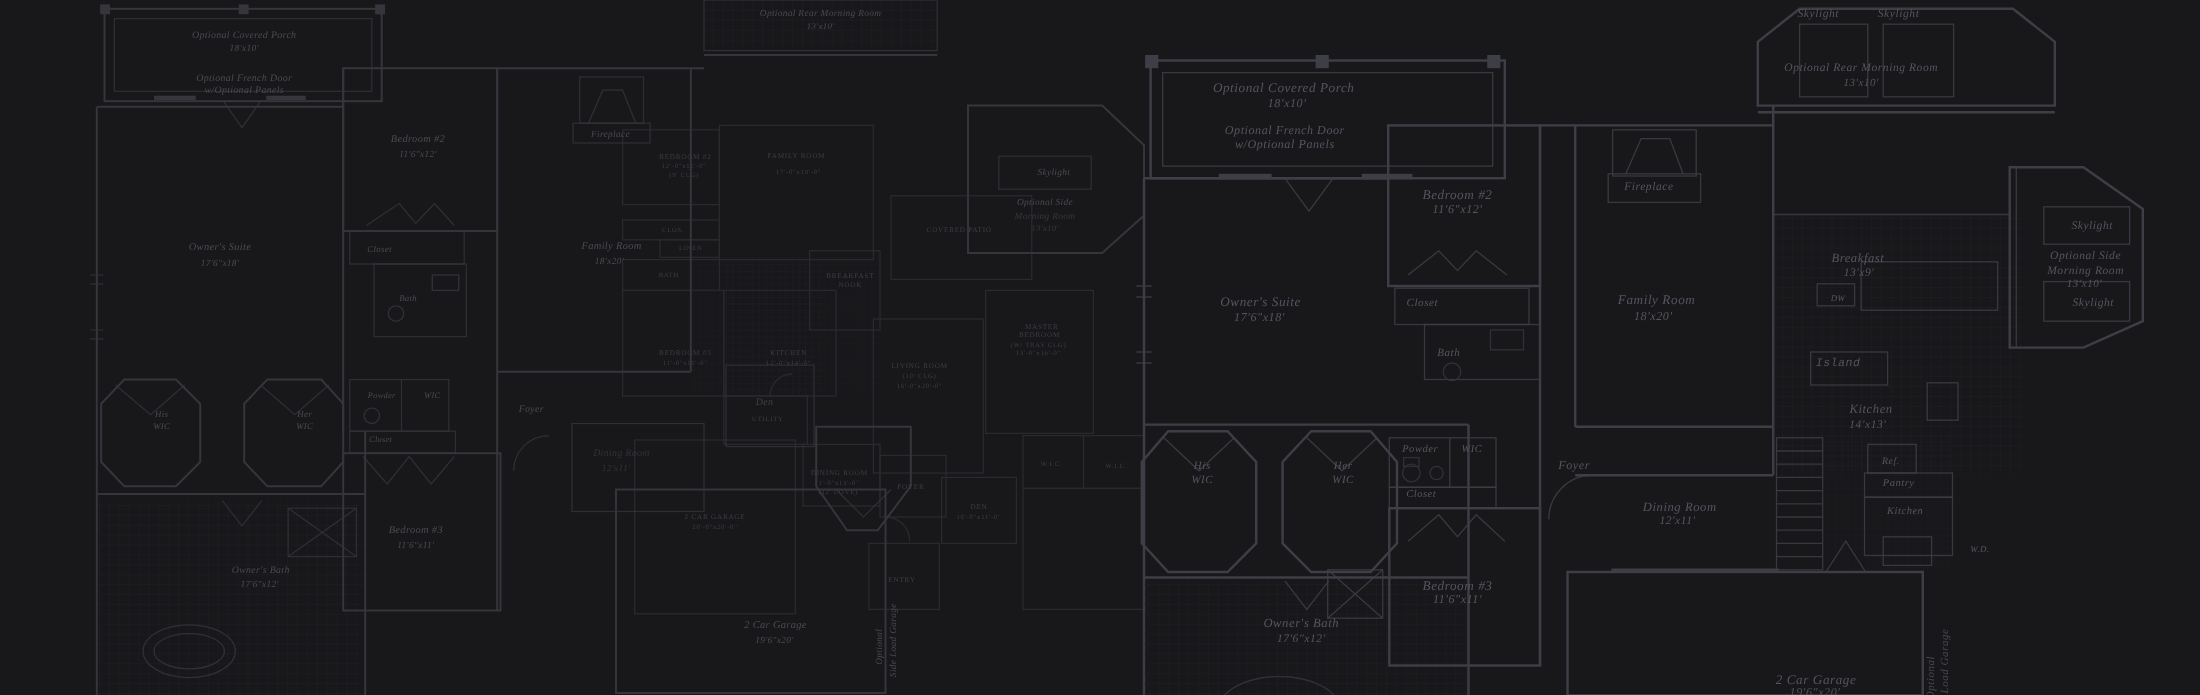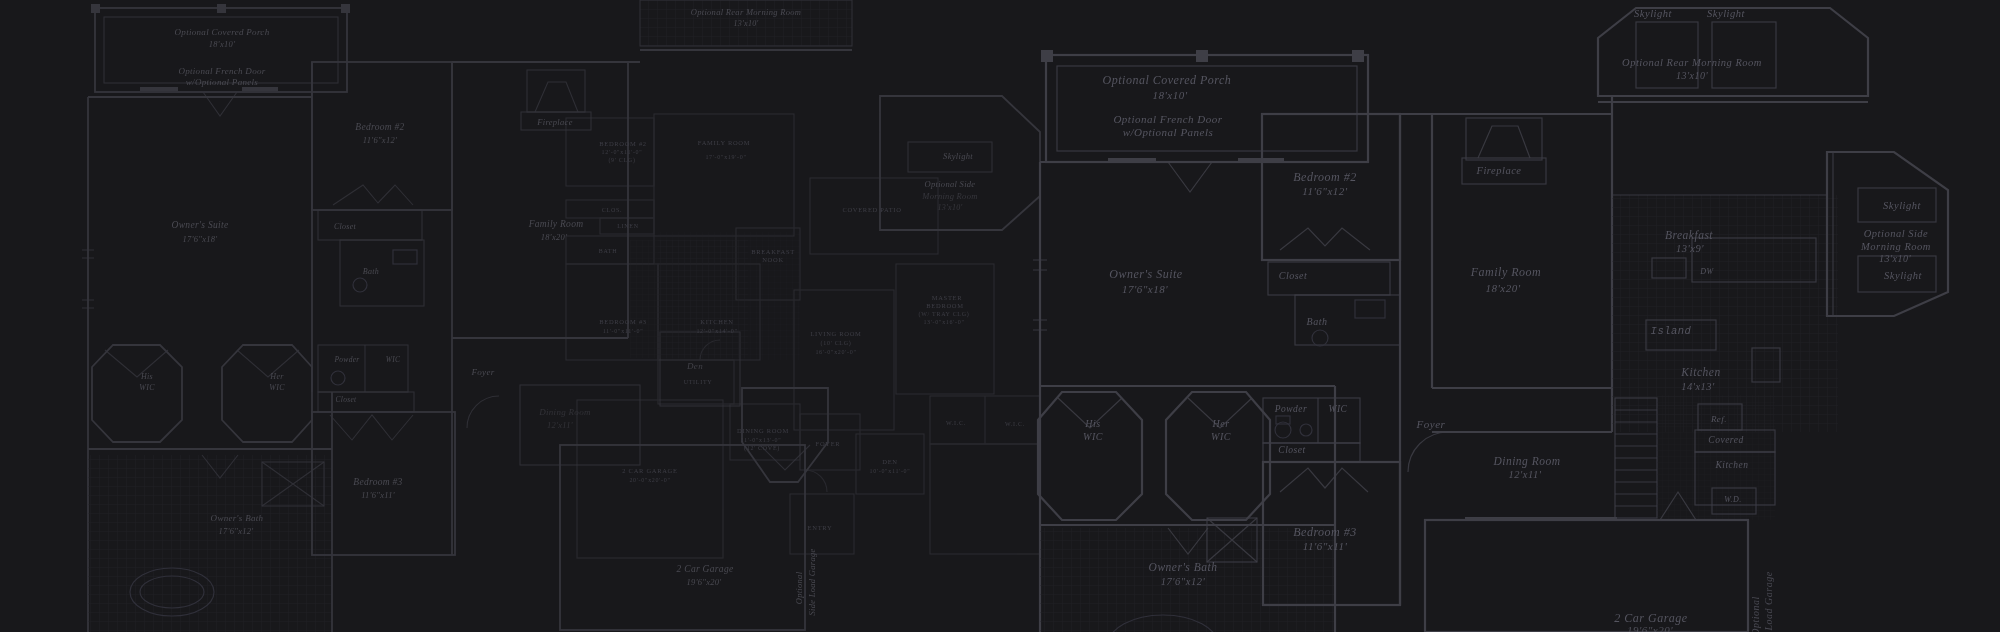--- a/index.html
+++ b/index.html
@@ -323,21 +323,21 @@
       <div class="lbl pr" style="left: 1325px; top: 191px; font-size: 11px;">11'6"x12'</div>
       <div class="lbl pr" style="left: 1499px; top: 171px; font-size: 10.5px;">Fireplace</div>
       <div class="lbl pr" style="left: 1506px; top: 272px; font-size: 12px;">Family Room</div>
       <div class="lbl pr" style="left: 1503px; top: 288px; font-size: 11px;">18'x20'</div>
       <div class="lbl pr" style="left: 1146px; top: 274px; font-size: 12px;">Owner's Suite</div>
       <div class="lbl pr" style="left: 1145px; top: 289px; font-size: 11px;">17'6"x18'</div>
       <div class="lbl pr" style="left: 1293px; top: 276px; font-size: 10px;">Closet</div>
       <div class="lbl pr" style="left: 1317px; top: 322px; font-size: 10px;">Bath</div>
       <div class="lbl pr" style="left: 1689px; top: 236px; font-size: 11.5px;">Breakfast</div>
       <div class="lbl pr" style="left: 1690px; top: 249px; font-size: 10.5px;">13'x9'</div>
-      <div class="lbl pr" style="left: 1671px; top: 272px; font-size: 8px; margin-left: 36px;">DW</div>
+      <div class="lbl pr" style="left: 1671px; top: 272px; font-size: 8px;">DW</div>
       <div class="lbl pr" style="left: 1671px; top: 331px; font-size: 10.5px; font-family: Liberation Mono, monospace;">Island</div>
       <div class="lbl pr" style="left: 1701px; top: 373px; font-size: 11.5px;">Kitchen</div>
       <div class="lbl pr" style="left: 1698px; top: 387px; font-size: 10.5px;">14'x13'</div>
       <div class="lbl pr" style="left: 1902px; top: 206px; font-size: 10.5px;">Skylight</div>
       <div class="lbl pr" style="left: 1896px; top: 234px; font-size: 10.5px;">Optional Side</div>
       <div class="lbl pr" style="left: 1896px; top: 247px; font-size: 10.5px;">Morning Room</div>
       <div class="lbl pr" style="left: 1895px; top: 259px; font-size: 10px;">13'x10'</div>
       <div class="lbl pr" style="left: 1903px; top: 276px; font-size: 10.5px;">Skylight</div>
       <div class="lbl pr" style="left: 1093px; top: 424px; font-size: 10px;">His</div>
       <div class="lbl pr" style="left: 1093px; top: 437px; font-size: 10px;">WIC</div>
@@ -347,21 +347,21 @@
       <div class="lbl pr" style="left: 1338px; top: 410px; font-size: 9.5px;">WIC</div>
       <div class="lbl pr" style="left: 1292px; top: 451px; font-size: 9.5px;">Closet</div>
       <div class="lbl pr" style="left: 1325px; top: 532px; font-size: 12px;">Bedroom #3</div>
       <div class="lbl pr" style="left: 1325px; top: 546px; font-size: 11px;">11'6"x11'</div>
       <div class="lbl pr" style="left: 1183px; top: 568px; font-size: 11.5px;">Owner's Bath</div>
       <div class="lbl pr" style="left: 1183px; top: 582px; font-size: 10.5px;">17'6"x12'</div>
       <div class="lbl pr" style="left: 1431px; top: 424px; font-size: 11px;">Foyer</div>
       <div class="lbl pr" style="left: 1527px; top: 462px; font-size: 11.5px;">Dining Room</div>
       <div class="lbl pr" style="left: 1525px; top: 475px; font-size: 10.5px;">12'x11'</div>
       <div class="lbl pr" style="left: 1719px; top: 419px; font-size: 9px;">Ref.</div>
-      <div class="lbl pr" style="left: 1726px; top: 441px; font-size: 9.5px;">Covered</div>
+      <div class="lbl pr" style="left: 1726px; top: 441px; font-size: 9.5px;">Pantry</div>
       <div class="lbl pr" style="left: 1732px; top: 466px; font-size: 9.5px;">Kitchen</div>
-      <div class="lbl pr" style="left: 1733px; top: 500px; font-size: 8px;">W.D.</div>
+      <div class="lbl pr" style="left: 1800px; top: 500px; font-size: 8px;">W.D.</div>
       <div class="lbl pr" style="left: 1651px; top: 618px; font-size: 12px;">2 Car Garage</div>
       <div class="lbl pr" style="left: 1650px; top: 630px; font-size: 11px; opacity: 0.9;">19'6"x20'</div>
       <div class="lbl pr" style="left: 1756px; top: 616px; font-size: 10px; transform: translate(-50%, -50%) rotate(-90deg); opacity: 0.8;">Optional</div>
       <div class="lbl pr" style="left: 1769px; top: 612px; font-size: 10px; transform: translate(-50%, -50%) rotate(-90deg); opacity: 0.8;">Side Load Garage</div>
     </div>
 </div>
 
 </body></html>

